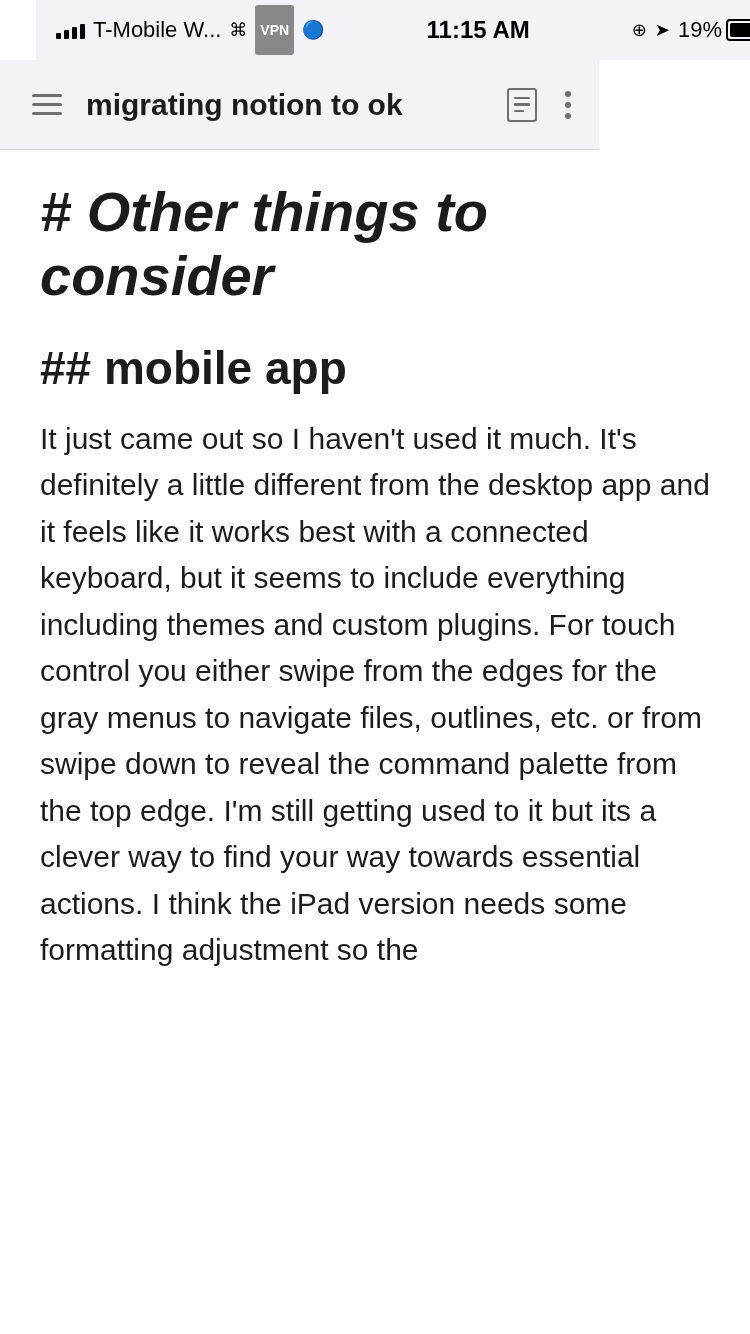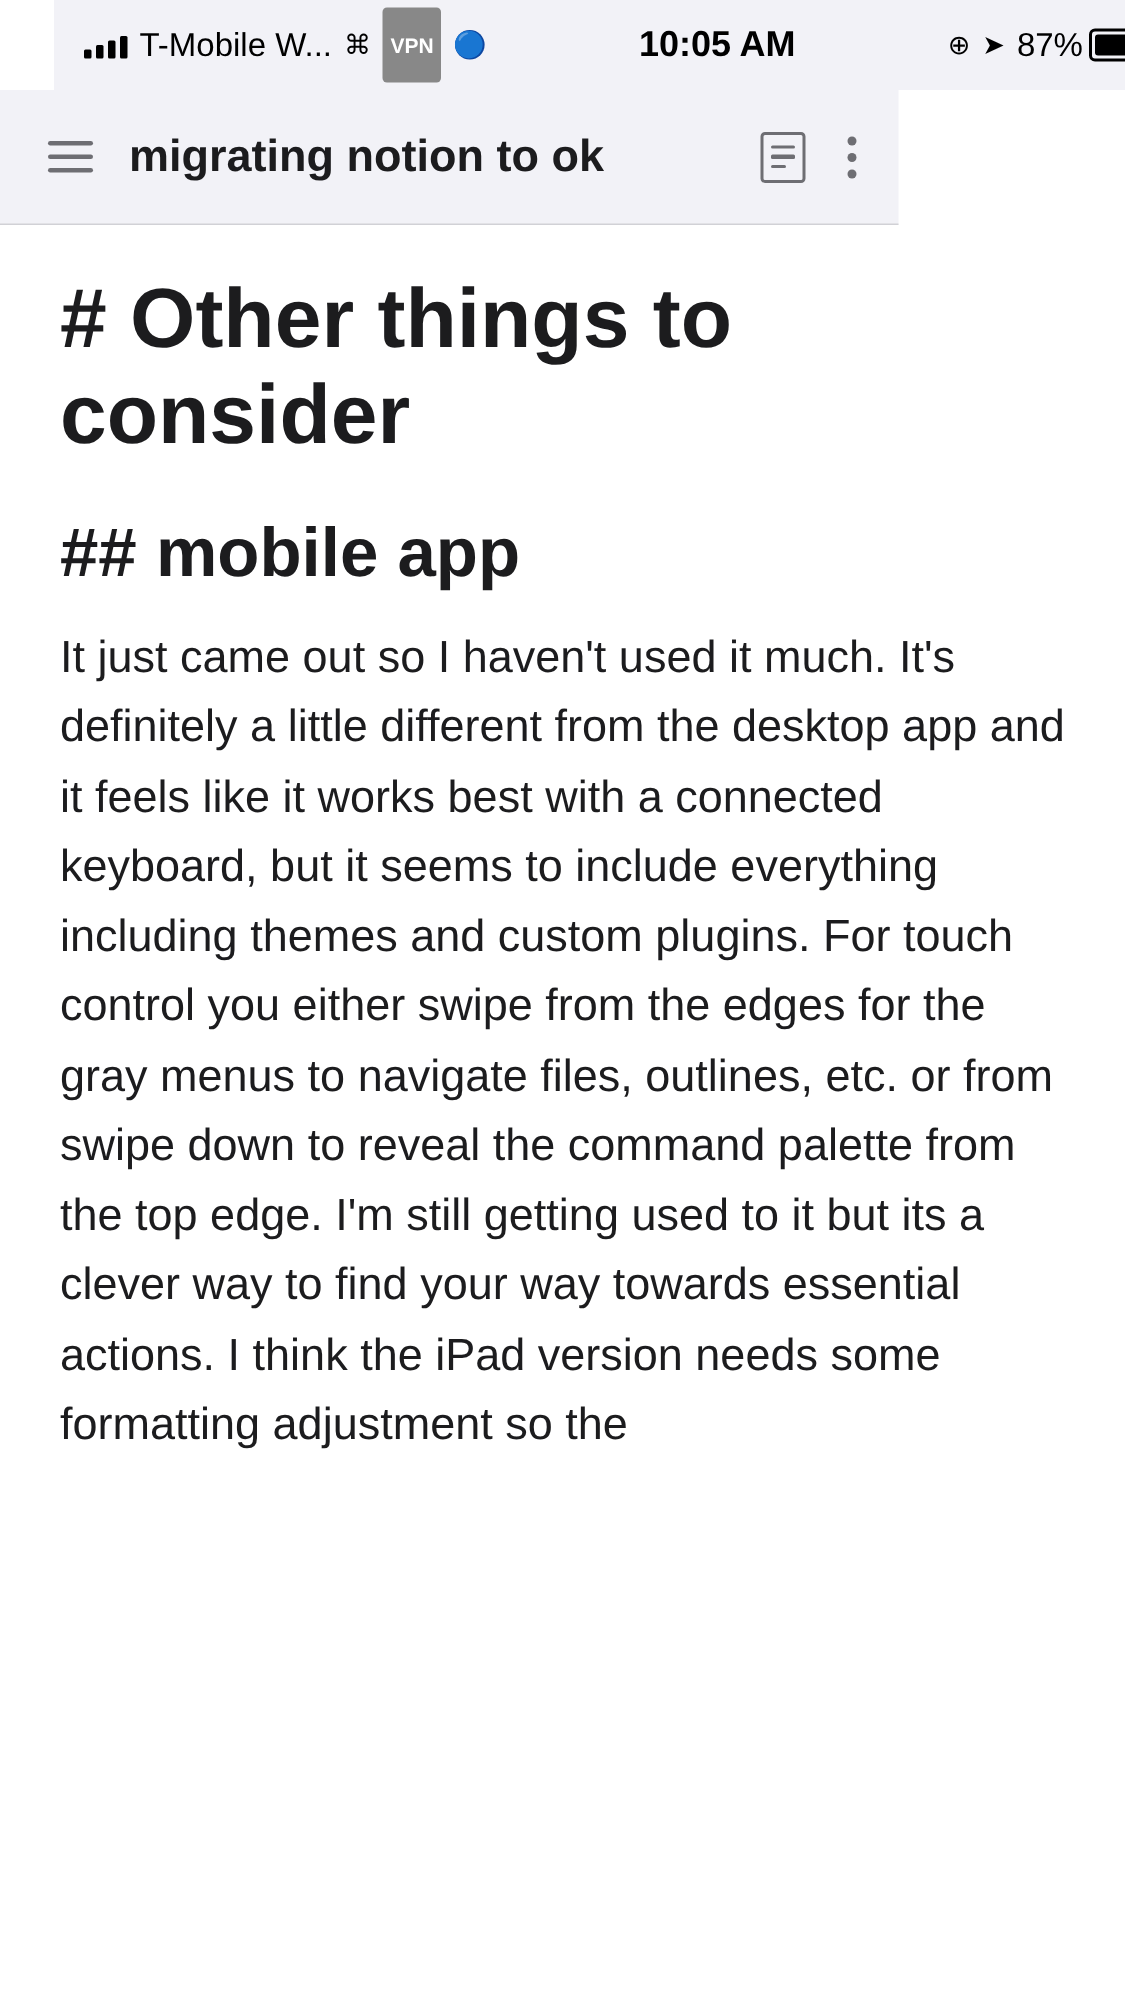--- a/index.html
+++ b/index.html
@@ -221,20 +221,21 @@
       padding: 30px 40px 60px 40px;
       background: #ffffff;
     }
 
     .heading-1 {
       font-size: 56px;
       font-weight: 800;
       color: #1c1c1e;
       line-height: 1.15;
       margin-bottom: 32px;
+      font-style: italic;
     }
 
     .heading-2 {
       font-size: 46px;
       font-weight: 800;
       color: #1c1c1e;
       line-height: 1.2;
       margin-bottom: 20px;
       margin-top: 10px;
     }
@@ -256,26 +257,26 @@
       <div class="signal-bar" style="height:6px;"></div>
       <div class="signal-bar" style="height:9px;"></div>
       <div class="signal-bar" style="height:12px;"></div>
       <div class="signal-bar" style="height:15px;"></div>
     </div>
     <span class="carrier-text">T-Mobile W...</span>
     <span class="wifi-icon">⌘</span>
     <span class="vpn-badge">VPN</span>
     <span style="font-size:18px;">🔵</span>
   </div>
-  <div class="status-center">10:05 AM</div>
+  <div class="status-center">11:15 AM</div>
   <div class="status-right">
     <span class="lock-icon">⊕</span>
     <span class="location-arrow">➤</span>
     <div class="battery-container">
-      <span class="battery-percent">87%</span>
+      <span class="battery-percent">19%</span>
       <div class="battery-icon">
         <div class="battery-fill"></div>
       </div>
     </div>
   </div>
 </div>
 
 <div class="nav-bar">
   <div class="nav-hamburger">
     <div class="hamburger-line"></div>

